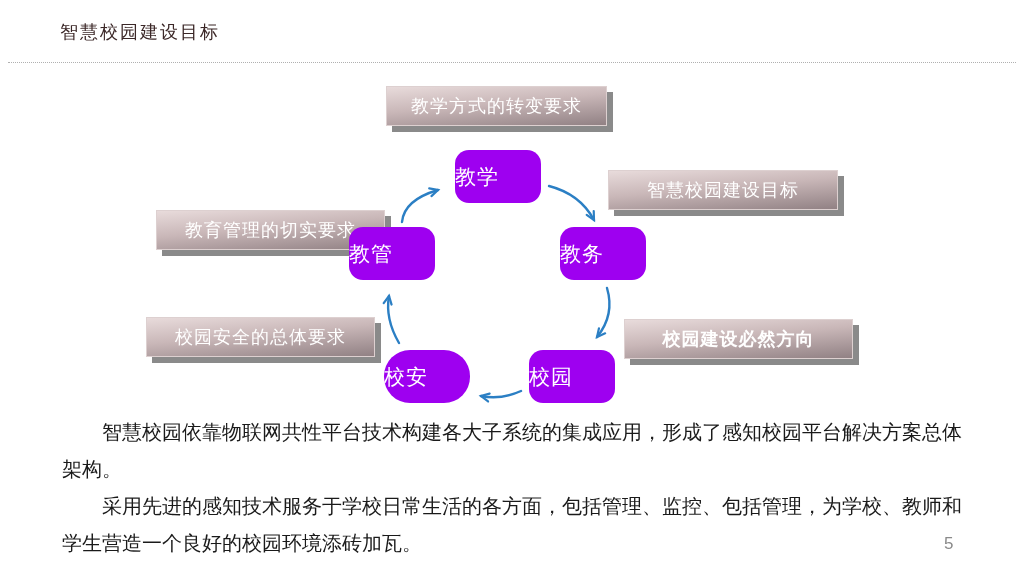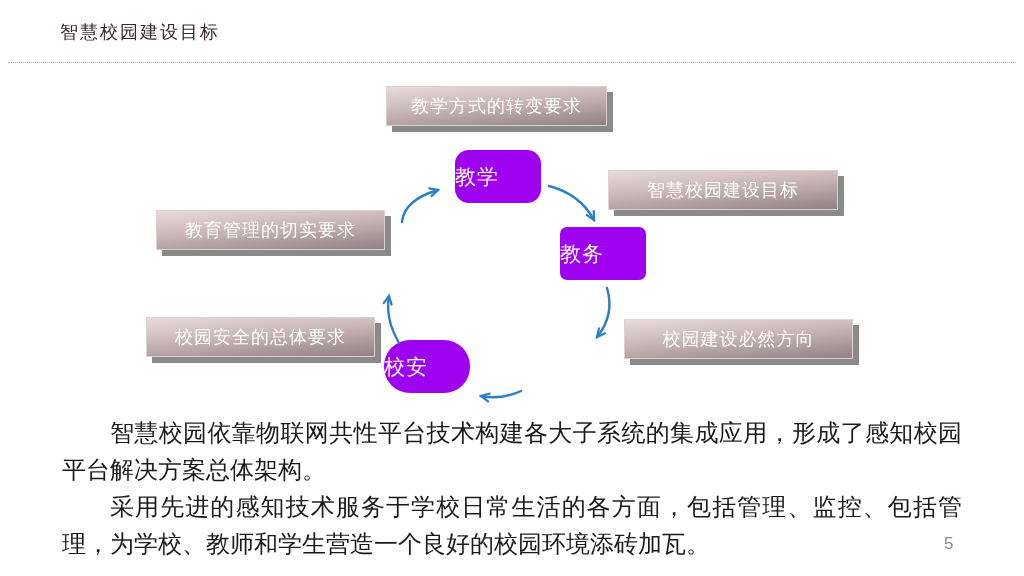--- a/index.html
+++ b/index.html
@@ -21,36 +21,36 @@
     height:38px; color:#ffffff; font-size:18px; letter-spacing:1px;
     background:linear-gradient(175deg,#e8dbdb 0%,#c9b7b8 45%,#918184 100%);
     border:1px solid #ddd0d0;
     box-shadow:6px 6px 0 #8a8a8a;
     text-align:right;
   }
   .callout-top    { left:386px; top:86px;  width:219px; }
   .callout-left   { left:156px; top:170px; width:227px;margin-top:40px; }
   .callout-right  { left:608px; top:170px; width:228px; }
   .callout-bleft  { left:146px; top:317px; width:227px; }
-  .callout-bright { left:624px; top:319px; width:227px; }
+  .callout-bright { left:624px; top:319px; width:227px;font-weight:bold; }
   
   .node {
     position:absolute; display:flex; align-items:center; 
     width:86px; height:53px; border-radius:14px;
     background:#9e00f0; color:#ffffff; font-size:21px; letter-spacing:1px;
   }
   .node-jiaoxue  { left:455px; top:150px; }
   .node-jiaoguan { left:349px; top:227px; }
-  .node-jiaowu   { left:560px; top:227px;border-radius:7px; }
-  .node-xiaoan   { left:384px; top:340px;border-radius:26px; }
+  .node-jiaowu   { left:560px; top:227px; }
+  .node-xiaoan   { left:384px; top:350px;border-radius:26px; }
   .node-xiaoyuan { left:529px; top:350px; }
   .arrow-layer { position:absolute; left:0; top:0; width:1024px; height:576px; pointer-events:none; }
   .body-text {
     position:absolute; left:62px; top:414px; width:900px;
-    font-size:24px; line-height:37px; color:#1a1a1a; text-align:justify;
+    font-size:20px; line-height:37px; color:#1a1a1a; text-align:justify;
   }
   .body-text p { margin:0; text-indent:2em; }
   .page-number {
     position:absolute; left:944px; top:534px;
     font-size:17px; color:#8a8a8a;
   }
 </style>
 </head>
 <body>
 
@@ -71,25 +71,31 @@
   <div class="callout callout-bleft">
     <span>校园安全的总体要求</span>
   </div>
   <div class="callout callout-bright">
     <span>校园建设必然方向</span>
   </div>
 
   <div class="node node-jiaoxue">
     <span>教学</span>
   </div>
+  <div class="node node-jiaoguan">
+    <span>教管</span>
+  </div>
   <div class="node node-jiaowu">
     <span>教务</span>
   </div>
   <div class="node node-xiaoan">
     <span>校安</span>
+  </div>
+  <div class="node node-xiaoyuan">
+    <span>校园</span>
   </div>
 
   <svg class="arrow-layer" viewBox="0 0 1024 576" xmlns="http://www.w3.org/2000/svg">
     <defs>
       <marker id="ah" markerWidth="14" markerHeight="14" refX="10" refY="6" orient="auto" markerUnits="userSpaceOnUse">
         <path d="M2,2 L10,6 L2,10" fill="none" stroke="#2b7fc4" stroke-width="2.2" stroke-linecap="round"></path>
       </marker>
     </defs>
     <path d="M402,222 Q404,200 438,190" fill="none" stroke="#2b7fc4" stroke-width="2.4" stroke-linecap="round" marker-end="url(#ah)"></path>
     <path d="M549,186 Q580,194 594,220" fill="none" stroke="#2b7fc4" stroke-width="2.4" stroke-linecap="round" marker-end="url(#ah)"></path>

